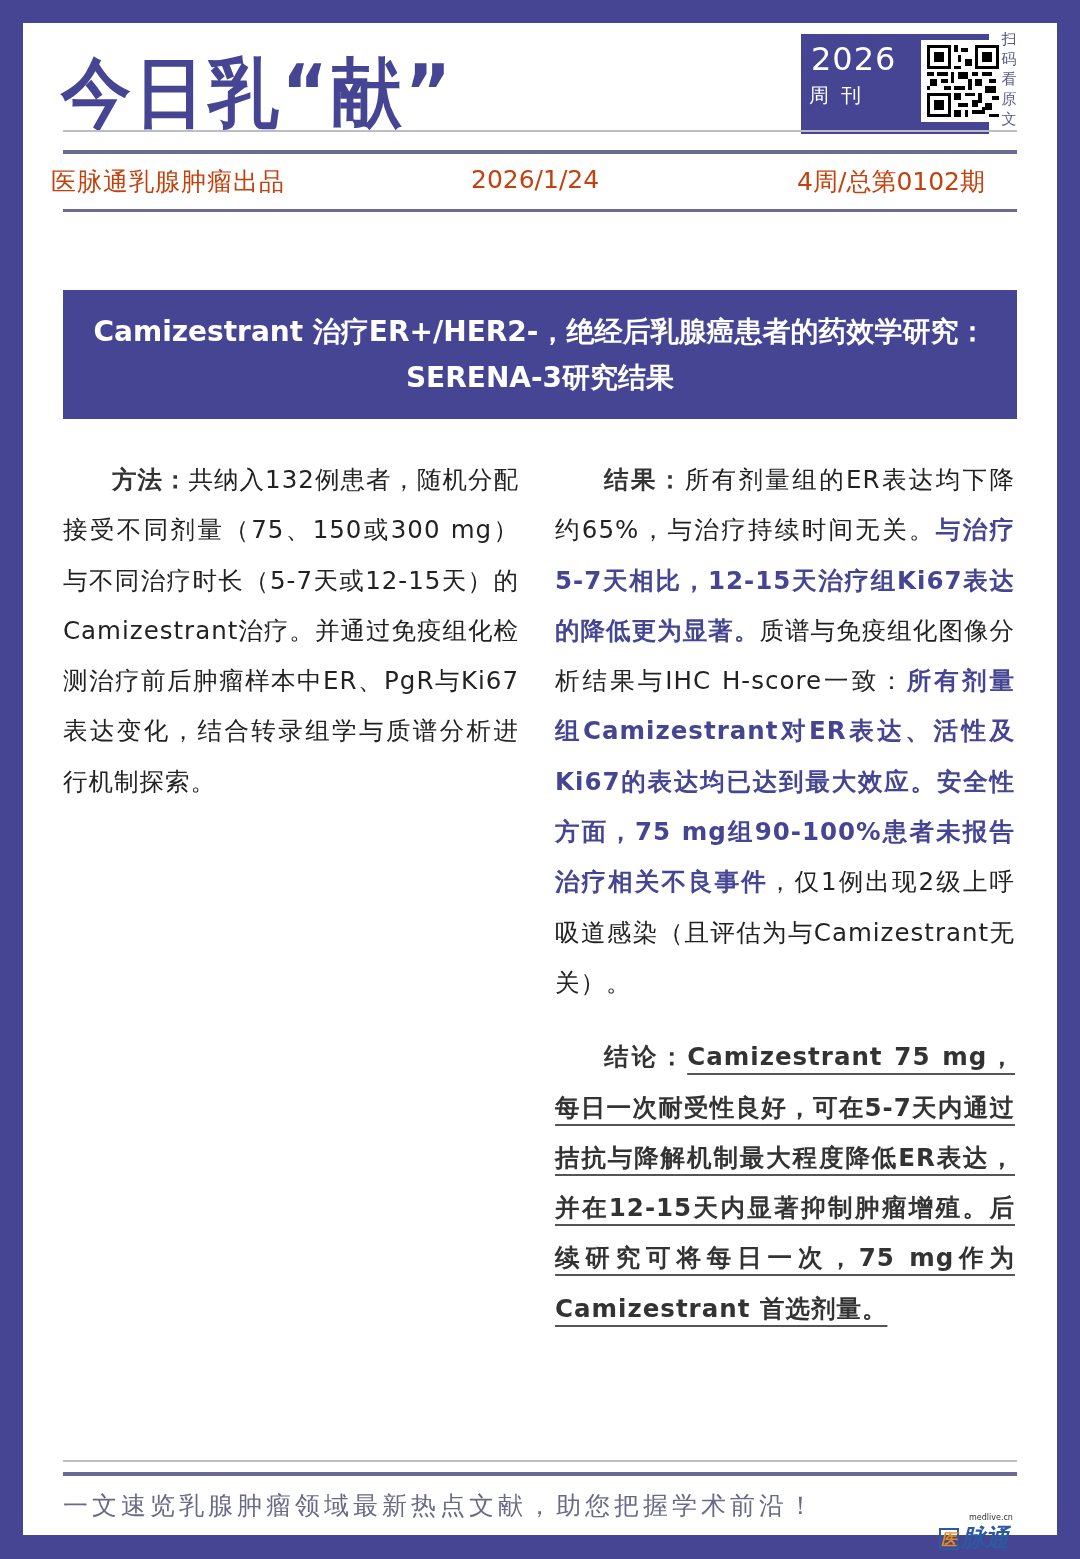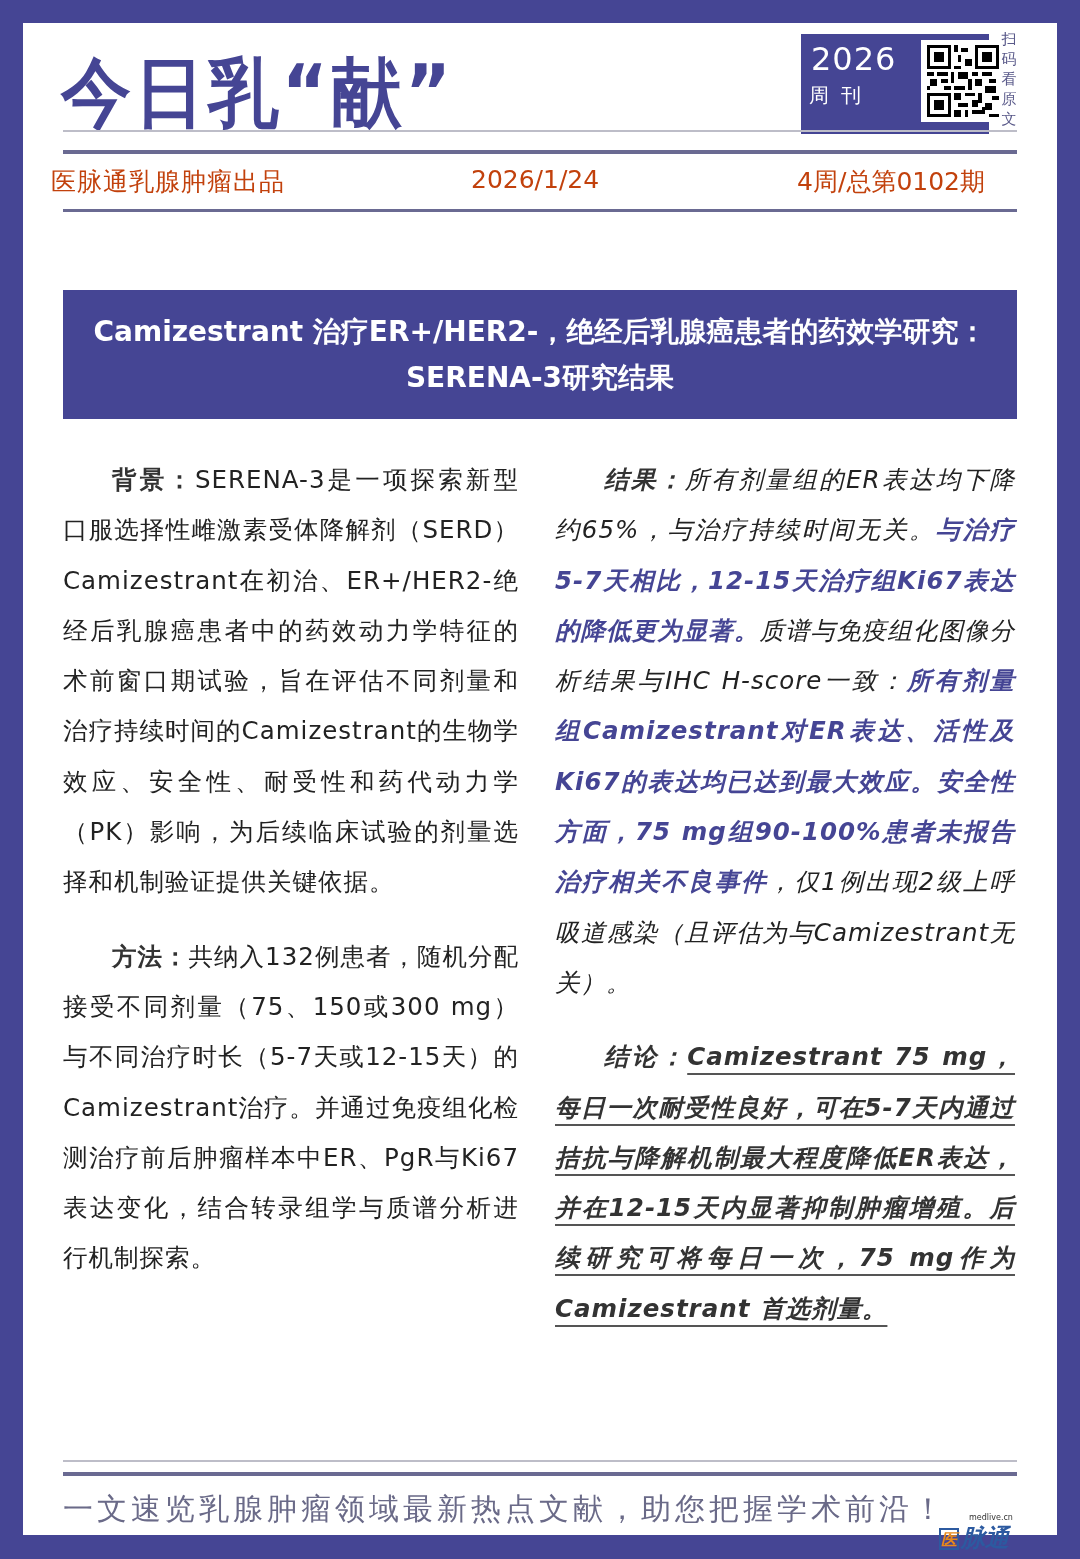--- a/index.html
+++ b/index.html
@@ -63,29 +63,29 @@
     display: flex; flex-direction: column; justify-content: center;
     white-space: nowrap; overflow: hidden; margin-top: 32px;
   }
   
   .col {
     position: absolute; top: 432px; width: 456px;
     font-size: 24.5px; line-height: 50.3px; color: #222;
     text-align: justify; letter-spacing: 1px;
   }
   .col.left { left: 40px; }
-  .col.right { left: 532px; width: 460px; font-style: italic; }
+  .col.right { left: 532px; width: 460px; }
   .col p { margin: 0 0 24px 0; text-indent: 2em; }
   .lbl { font-weight: bold; color: #333; }
   .hl { font-weight: bold; color: #454594; }
   .ul { font-weight: bold; color: #333; text-decoration: underline; text-decoration-color: #555; text-underline-offset: 8px; text-decoration-thickness: 2px; }
   
   .footer-text {
     position: absolute; left: 40px; top: 1466px;
-    color: #6a6a88; font-size: 30px; letter-spacing: 4px;
+    color: #6a6a88; font-size: 25px; letter-spacing: 4px;
   }
   .footer-logo {
     position: absolute; left: 916px; top: 1462px; width: 80px; height: 40px;
   }
   .footer-logo .brand {
     position: absolute; left: 0; top: 0; font-size: 24px; font-weight: bold;
     color: #2c5aa0; font-style: italic; margin-top: 37px;
   }
   .footer-logo .badge {
     display: inline-block; width: 20px; height: 22px; border: 2px solid #2c5aa0;
@@ -165,23 +165,20 @@
 
   <div class="rule-thick" style="top:186px; height:3px"></div>
 
   <div class="title-box">
     <div>Camizestrant 治疗ER+/HER2-，绝经后乳腺癌患者的药效学研究：</div>
     <div>SERENA-3研究结果</div>
   </div>
 
   <div class="col left">
     <p>
-      <span class="lbl">背景：</span><span>SERENA-3是一项探索新型口服选择性雌激素受体降解剂（SERD）Camizestrant在初治、ER+/HER2-绝经后乳腺癌患者中的药效动力学特征的术前窗口期试验，旨在评估不同剂量和治疗持续时间的Camizestrant的生物学效应、安全性、耐受性和药代动力学（PK）影响，为后续临床试验的剂量选择和机制验证提供关键依据。</span>
-    </p>
-    <p>
       <span class="lbl">方法：</span><span>共纳入132例患者，随机分配接受不同剂量（75、150或300 mg）与不同治疗时长（5-7天或12-15天）的Camizestrant治疗。并通过免疫组化检测治疗前后肿瘤样本中ER、PgR与Ki67表达变化，结合转录组学与质谱分析进行机制探索。</span>
     </p>
   </div>
 
   <div class="col right">
     <p>
       <span class="lbl">结果：</span><span>所有剂量组的ER表达均下降约65%，与治疗持续时间无关。</span><span class="hl">与治疗5-7天相比，12-15天治疗组Ki67表达的降低更为显著。</span><span>质谱与免疫组化图像分析结果与IHC H-score一致：</span><span class="hl">所有剂量组Camizestrant对ER表达、活性及Ki67的表达均已达到最大效应。安全性方面，75 mg组90-100%患者未报告治疗相关不良事件</span><span>，仅1例出现2级上呼吸道感染（且评估为与Camizestrant无关）。</span>
     </p>
     <p>
       <span class="lbl">结论：</span><span class="ul">Camizestrant 75 mg，每日一次耐受性良好，可在5-7天内通过拮抗与降解机制最大程度降低ER表达，并在12-15天内显著抑制肿瘤增殖。后续研究可将每日一次，75 mg作为Camizestrant 首选剂量。</span>

